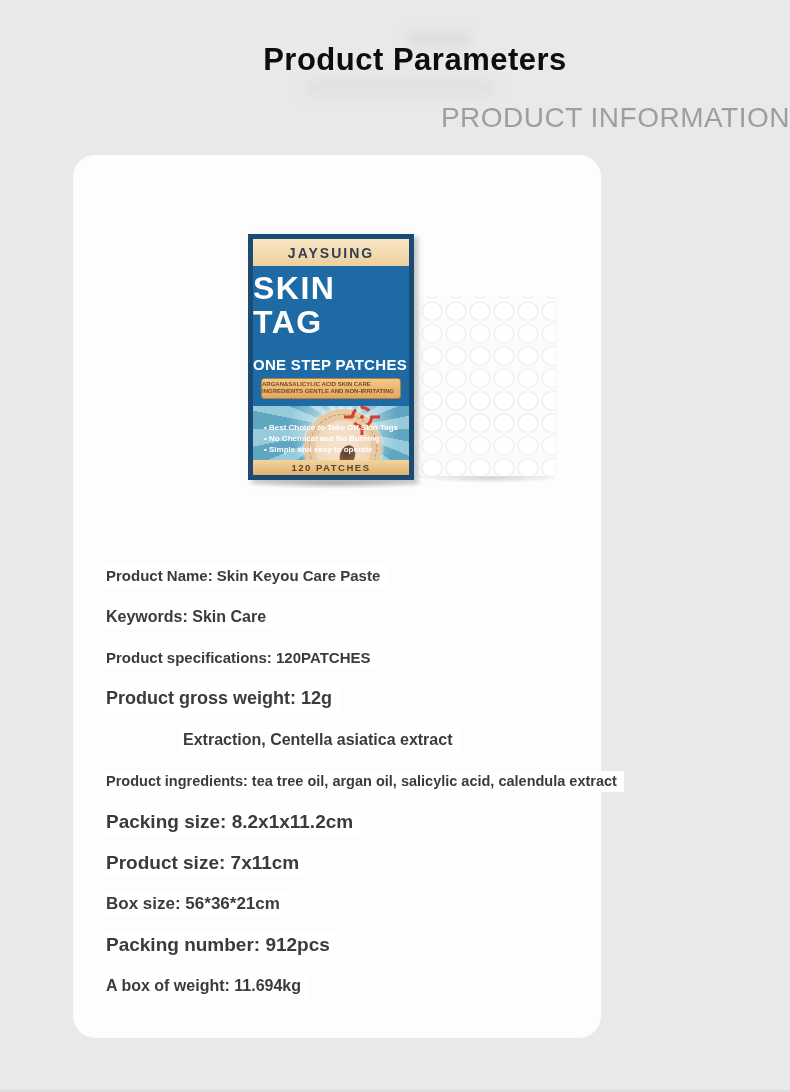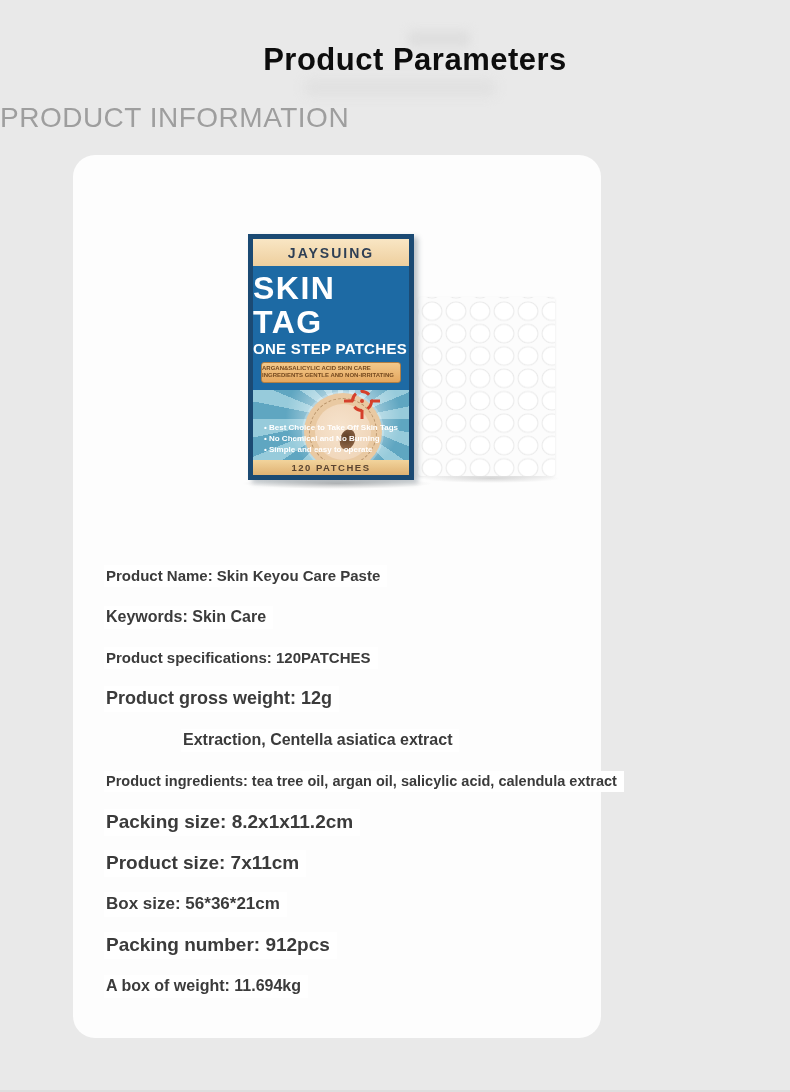--- a/index.html
+++ b/index.html
@@ -16,21 +16,21 @@
   .ghost1 { left:408px; top:31px; width:62px; height:16px; background:#dedede; filter:blur(5px); }
   .ghost2 { left:305px; top:80px; width:190px; height:15px; background:#e0e0e0; filter:blur(6px); }
 
   .page-title {
     position:absolute; top:42px; left:0; right:0;
     text-align:center; font-size:31px; font-weight:bold;
     color:#0d0d0d; letter-spacing:0.5px;margin-left:40px;
   }
   .page-subtitle {
     position:absolute; top:102px; left:0; right:0;
-    text-align:left; font-size:28px; font-weight:400;
+    text-align:right; font-size:28px; font-weight:400;
     color:#9e9e9e; letter-spacing:0.5px;
   }
 
   
   .card {
     position:absolute; left:73px; top:155px;
     width:528px; height:883px;
     background:#fdfdfd; border-radius:22px;
   }
 
@@ -50,21 +50,21 @@
     color:#2e3f55; font-weight:bold; font-size:14px; letter-spacing:2px;
     display:flex; align-items:center; justify-content:center;
   }
   .pbox-blue { text-align:left; padding-top:5px; }
   .pbox-name {
     font-size:32px; font-weight:800; color:#ffffff;
     letter-spacing:1.5px; line-height:34px;
   }
   .pbox-subname {
     font-size:15px; font-weight:800; color:#ffffff;
-    letter-spacing:0.3px; line-height:18px; margin-top:1px;
+    letter-spacing:0.3px; line-height:18px; margin-top:17px;
   }
   .pbox-ribbon {
     width:140px; margin:4px auto 7px;
     background:linear-gradient(#f3c98b,#e4a75f);
     border:1px solid #b27f43; border-radius:3px;
     padding:2px 0 3px;
     font-size:6px; line-height:7px; color:#74491f; font-weight:bold;
   }
   .pbox-burst {
     position:relative; flex:1;

